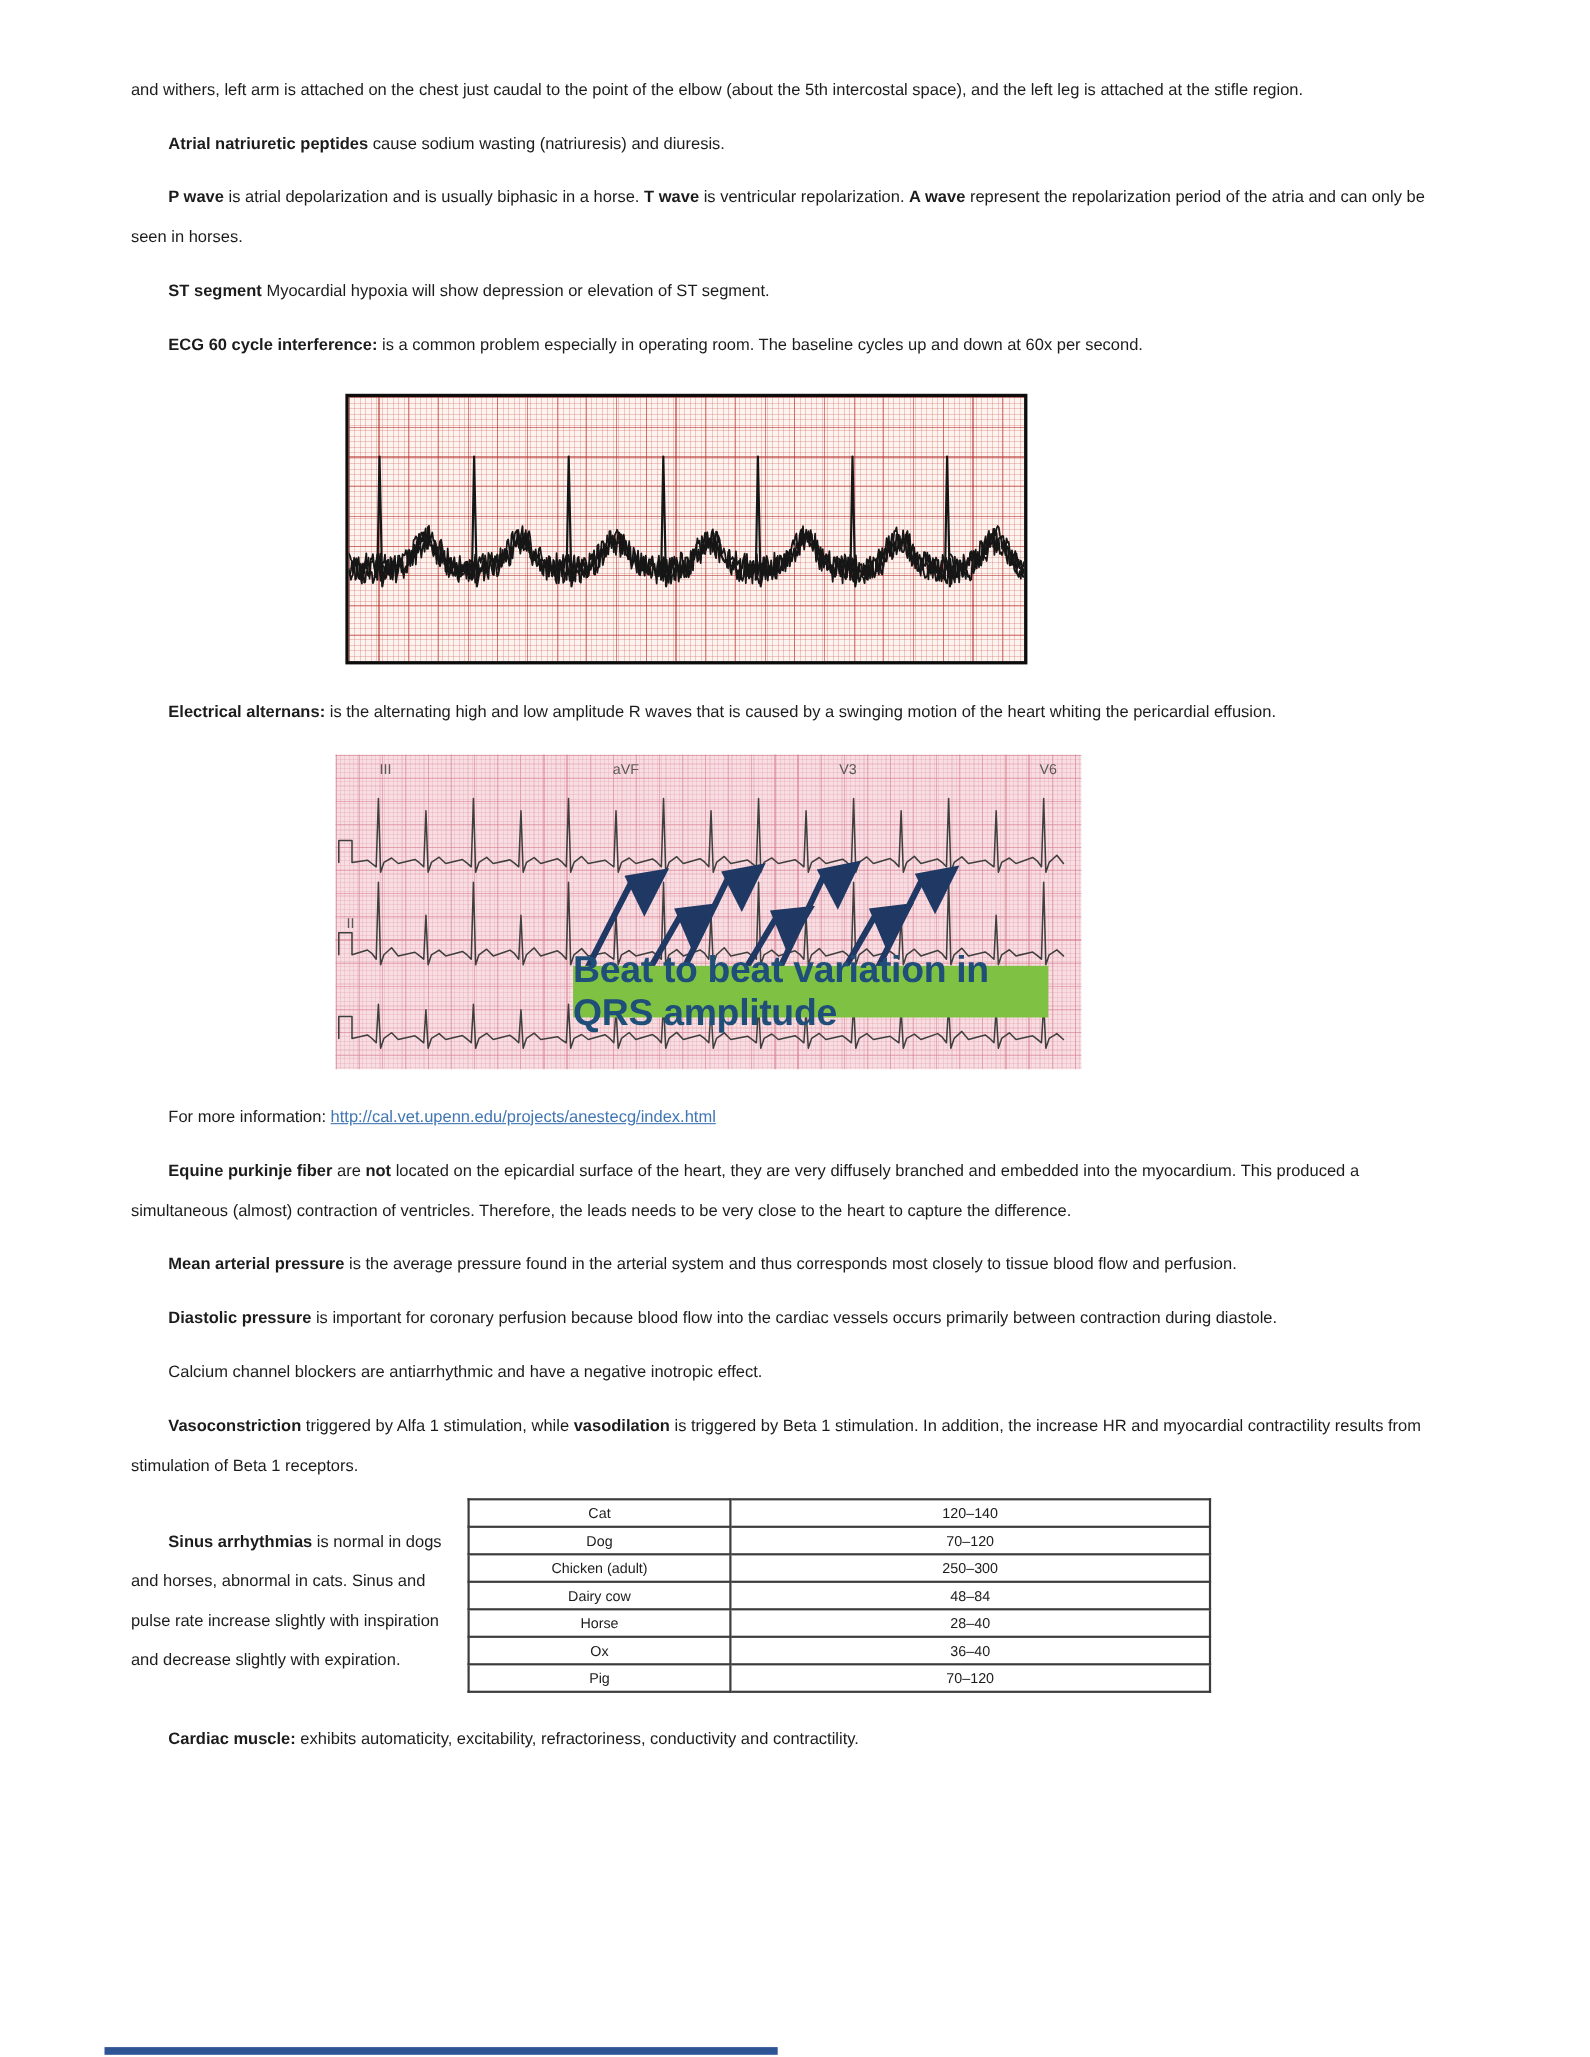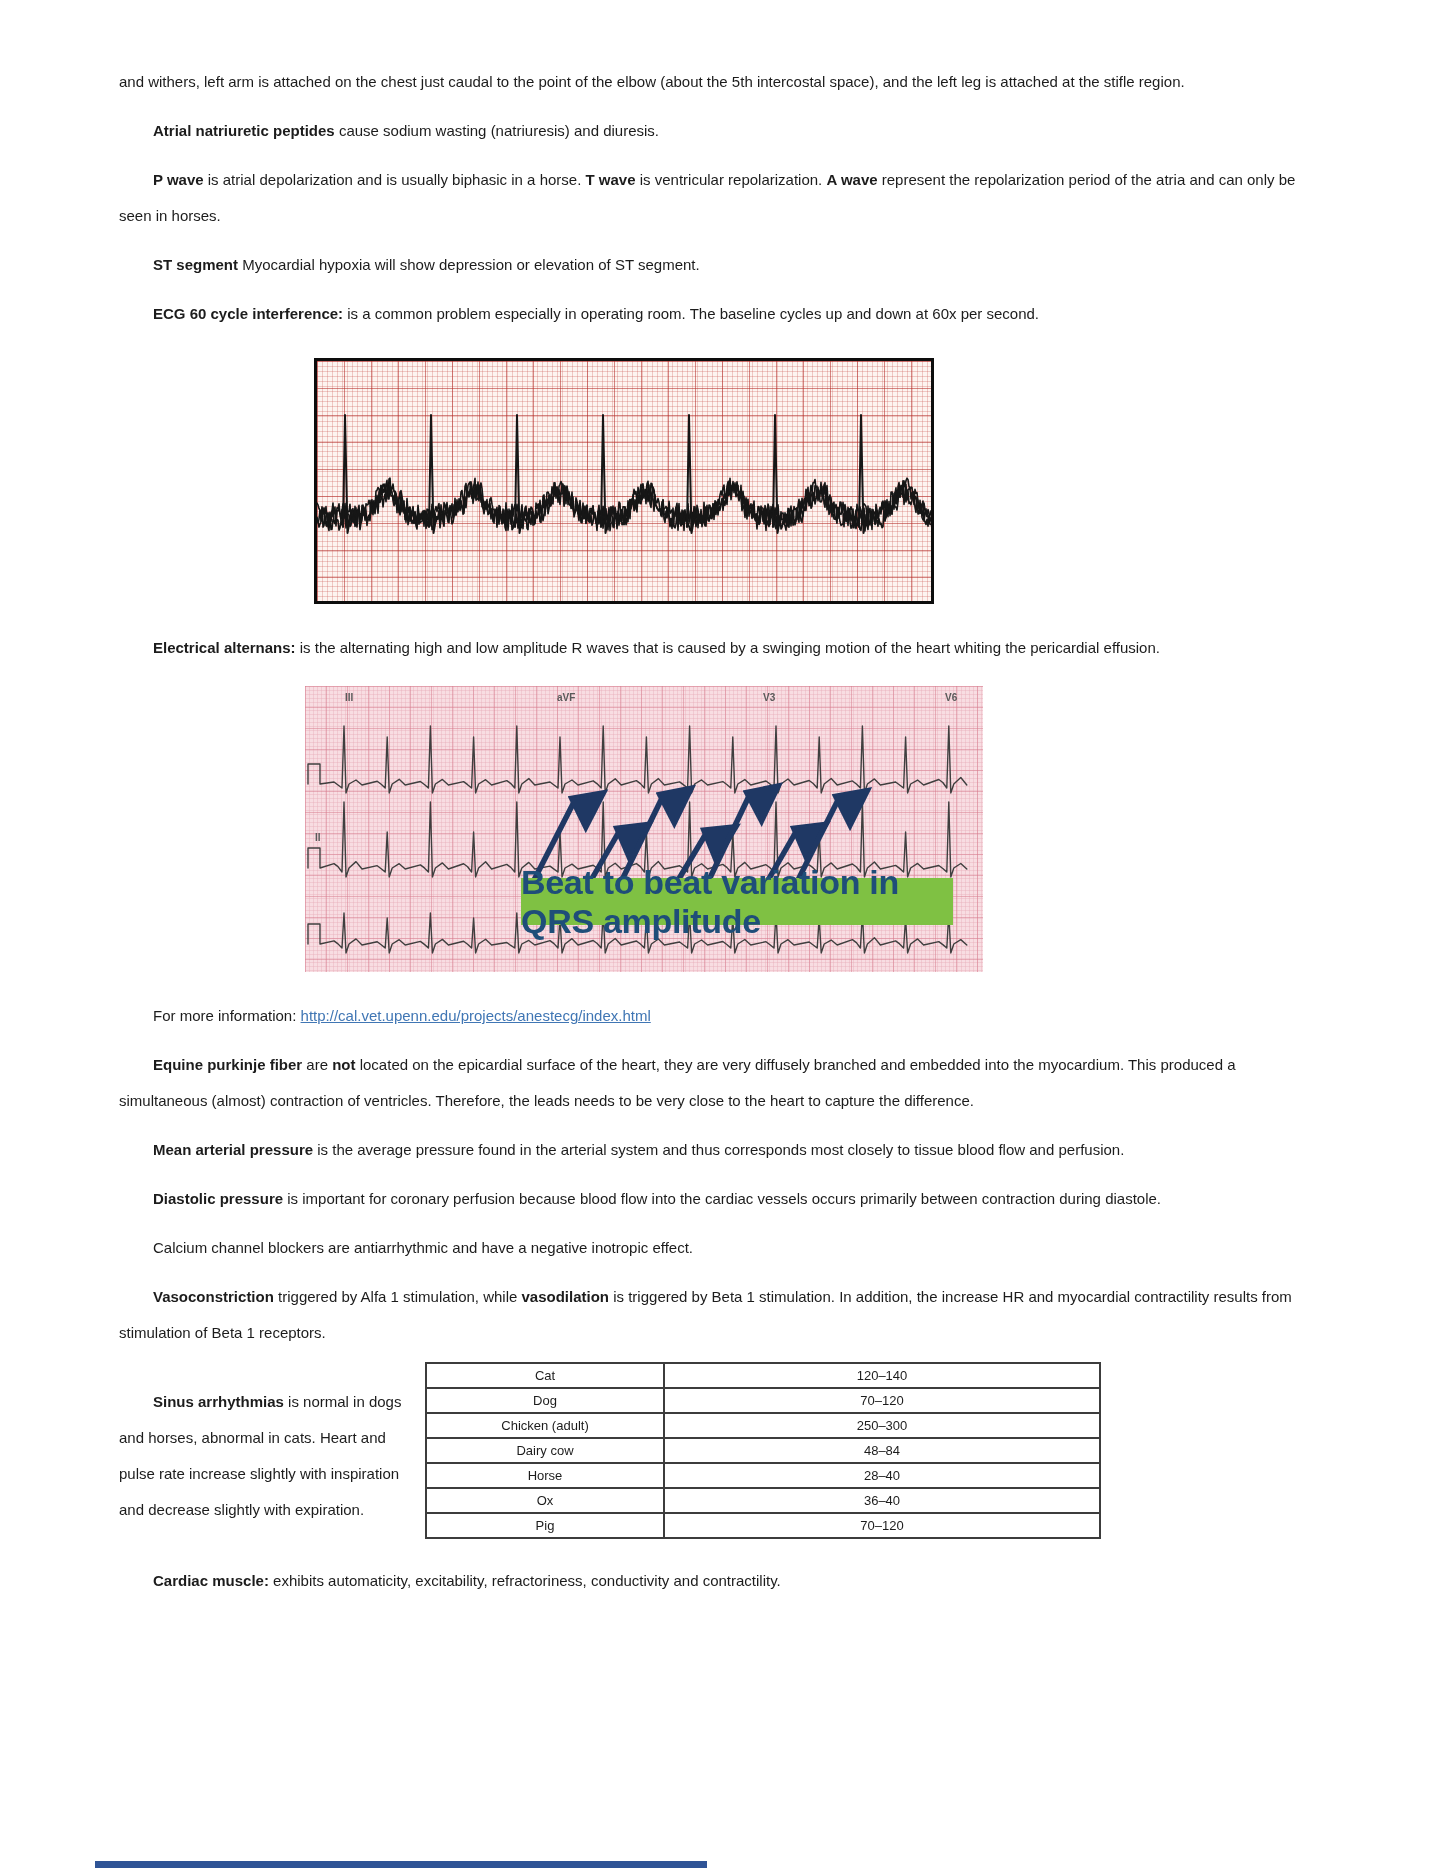--- a/index.html
+++ b/index.html
@@ -21,21 +21,21 @@
   .fig1 svg{position:absolute;inset:0;}
   
   .fig2{position:relative;width:678px;height:286px;margin:20px 0 26px 186px;
         background-color:#f8dde2;
         background-image:
           repeating-linear-gradient(to right, rgba(214,122,140,.50) 0 1px, transparent 1px 21px),
           repeating-linear-gradient(to bottom, rgba(214,122,140,.50) 0 1px, transparent 1px 21px),
           repeating-linear-gradient(to right, rgba(228,165,178,.35) 0 1px, transparent 1px 4px),
           repeating-linear-gradient(to bottom, rgba(228,165,178,.35) 0 1px, transparent 1px 4px);}
   .fig2 svg{position:absolute;inset:0;}
-  .leadlabel{position:absolute;font-size:10px;color:#5a5a5a;font-weight:700;}
+  .leadlabel{position:absolute;font-size:13px;color:#5a5a5a;font-weight:400;}
   .banner{position:absolute;left:216px;top:192px;width:432px;height:47px;background:#7fc143;
           display:flex;align-items:center;justify-content:center;
           color:#1f4e79;font-weight:700;font-size:34px;letter-spacing:-.3px;}
   
   .tworow{display:flex;align-items:flex-start;margin:0 0 13px 0;}
   .leftcol{width:292px;flex:0 0 aupx;}
   .leftcol{flex:0 0 292px;}
   .hr-table{margin-left:14px;margin-top:-2px;border-collapse:collapse;width:676px;
             font-size:13px;}
   .hr-table td{border:2px solid #3c3c3c;text-align:center;padding:0 4px;height:23px;line-height:23px;}
@@ -109,21 +109,21 @@
     <p class="para"><b>Mean arterial pressure</b><span> is the average pressure found in the arterial system and thus corresponds most closely to tissue blood flow and perfusion.</span></p>
 
     <p class="para"><b>Diastolic pressure</b><span> is important for coronary perfusion because blood flow into the cardiac vessels occurs primarily between contraction during diastole.</span></p>
 
     <p class="para"><span>Calcium channel blockers are antiarrhythmic and have a negative inotropic effect.</span></p>
 
     <p class="para"><b>Vasoconstriction</b><span> triggered by Alfa 1 stimulation, while </span><b>vasodilation</b><span> is triggered by Beta 1 stimulation. In addition, the increase HR and myocardial contractility results from stimulation of Beta 1 receptors.</span></p>
 
     <div class="tworow">
       <div class="leftcol">
-        <p class="para" style="margin-top:20px"><b>Sinus arrhythmias</b><span> is normal in dogs and horses, abnormal in cats. Heart and pulse rate increase slightly with inspiration and decrease slightly with expiration.</span></p>
+        <p class="para" style="margin-top:20px"><b>Sinus arrhythmias</b><span> is normal in dogs and horses, abnormal in cats. Sinus and pulse rate increase slightly with inspiration and decrease slightly with expiration.</span></p>
       </div>
       <table class="hr-table">
         <tbody>
           <tr>
               <td class="animal">Cat</td>
               <td>120–140</td>
             </tr>
           <tr>
               <td class="animal">Dog</td>
               <td>70–120</td>

